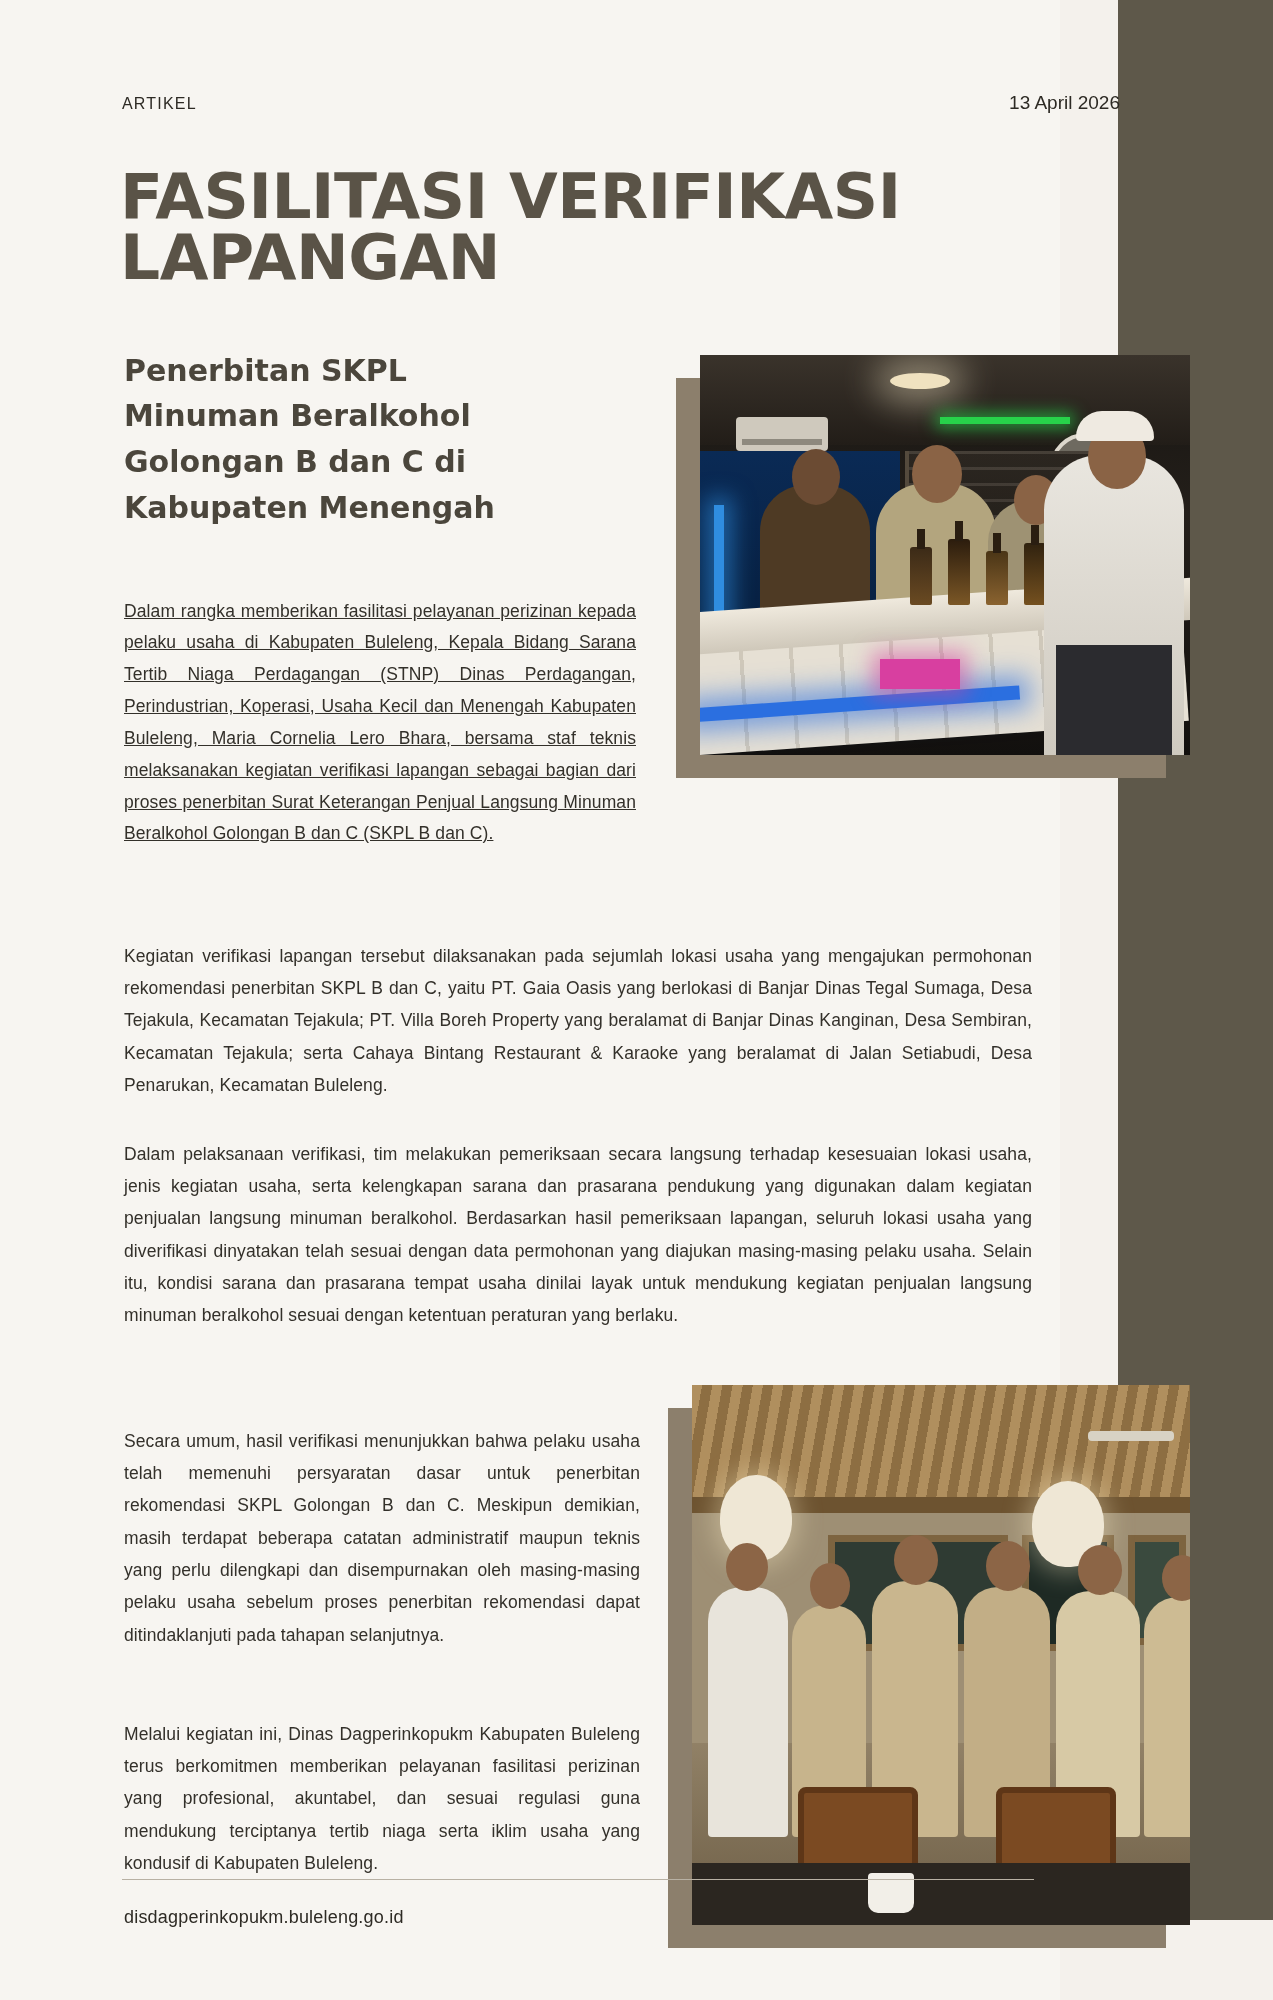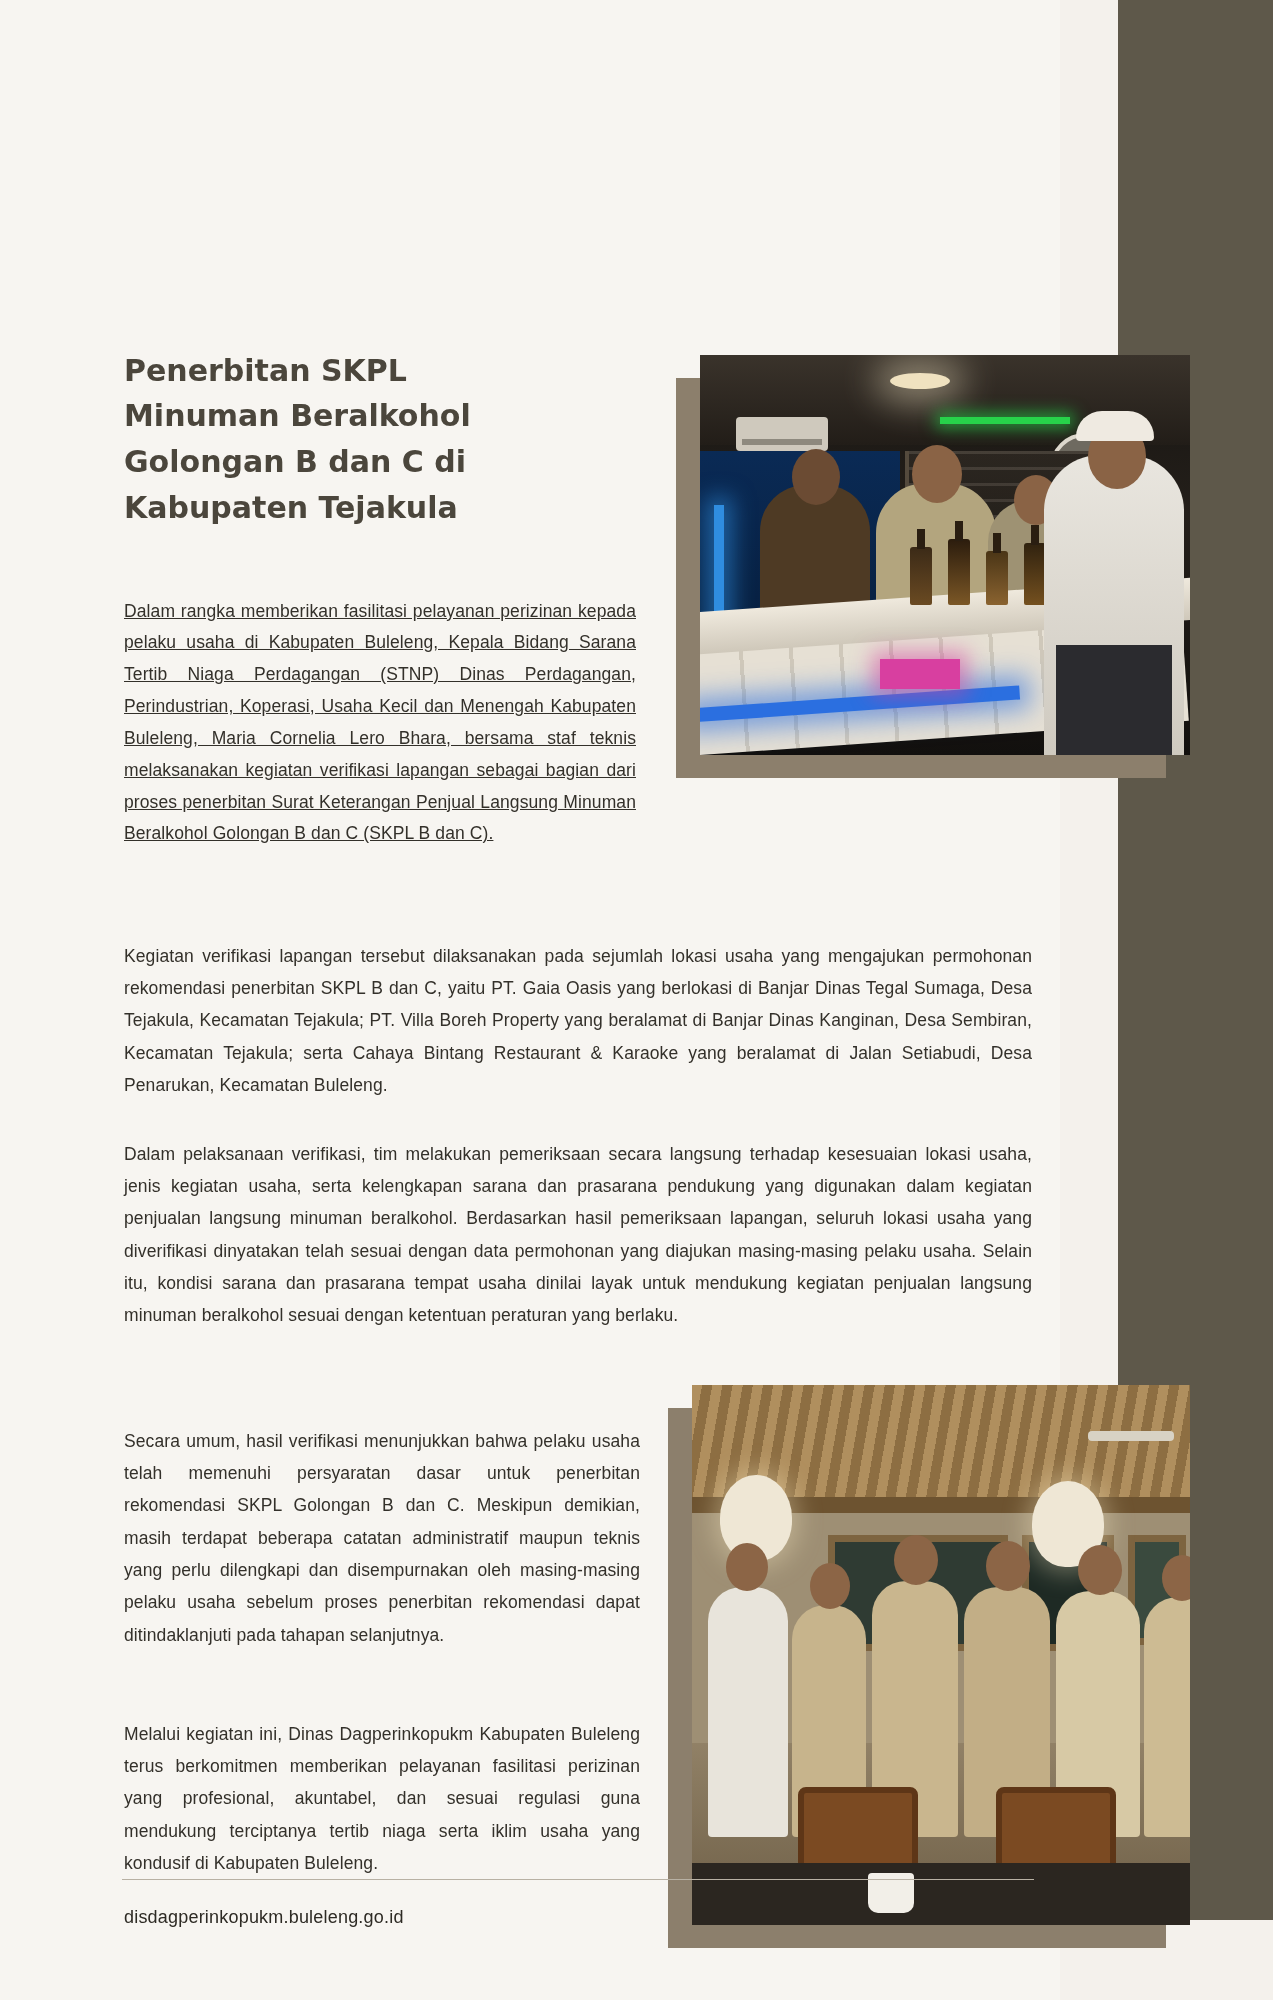--- a/index.html
+++ b/index.html
@@ -244,23 +244,28 @@
   }
 </style>
 </head>
 <body>
 
 <div class="page">
 
   <div class="right-band"></div>
   <div class="sheet"></div>
 
-
-
-  <h2 class="subtitle">Penerbitan SKPL Minuman Beralkohol Golongan B dan C di Kabupaten Tejakula</h2>
+  <div class="header">
+    <div class="kicker">ARTIKEL</div>
+    <div class="date">13 April 2026</div>
+  </div>
+
+  <h1 class="title">FASILITASI VERIFIKASI LAPANGAN</h1>
+
+  <h2 class="subtitle">Penerbitan SKPL Minuman Beralkohol Golongan B dan C di Kabupaten Menengah</h2>
 
   <div class="photo-shadow" id="photo1-shadow"></div>
   <div class="photo" id="photo1">
     <div class="photo-inner">
       <div class="p1-bg"></div>
       <div class="p1-bluewall"></div>
       <div class="p1-ceiling"></div>
       <div class="p1-light"></div>
       <div class="p1-ac"></div>
       <div class="p1-greenled"></div>

